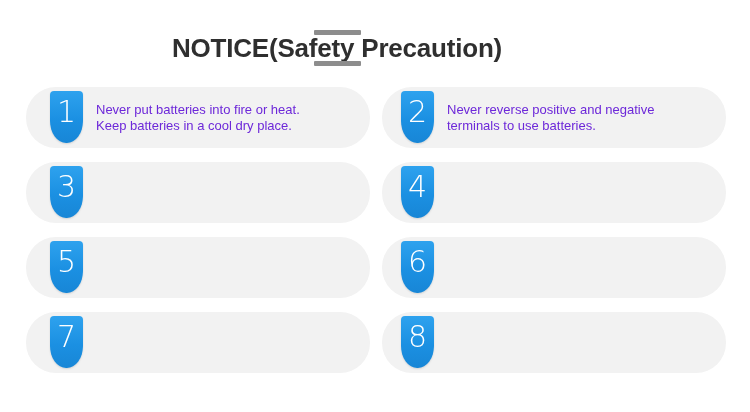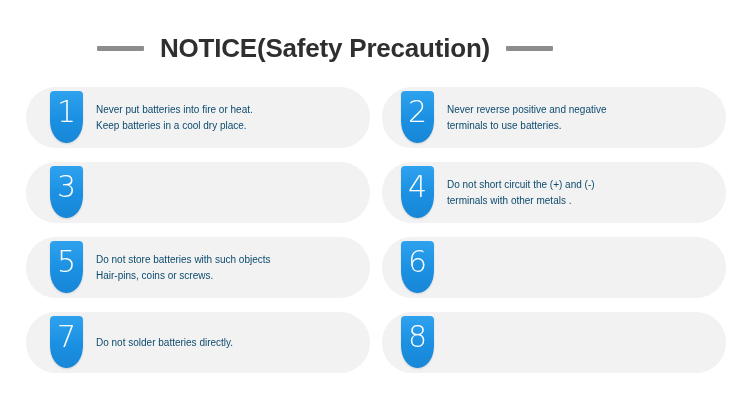--- a/index.html
+++ b/index.html
@@ -18,27 +18,28 @@
     position: relative;
     width: 750px;
     height: 412px;
     background: #ffffff;
     box-sizing: border-box;
   }
 
   
   .title-row {
     position: absolute;
-    left: 4px;
+    left: 16px;
     top: 26px;
     width: 642px;
     height: 44px;
     display: flex;
     align-items: center;
     justify-content: center;
+    flex-direction: column;
   }
   .title-rule {
     width: 47px;
     height: 5px;
     background: #8d8d8d;
     border-radius: 1px;
     flex: 0 0 auto;
   }
   .title-text {
     font-size: 26px;
@@ -94,23 +95,23 @@
     color: #ffffff;
     line-height: 40px;
     padding-top: 1px;
     user-select: none;
   }
 
   .card-text {
     flex: 1 1 auto;
     margin-left: 13px;
     margin-right: 10px;
-    font-size: 10px;
+    font-size: 13px;
     line-height: 15.5px;
-    color: #0c4a6e;
+    color: #6d28d9;
     white-space: pre-line;
   }
 
   
   .col-right .badge { margin-left: 19px; }
   .col-right .card-text { }
 </style>
 </head>
 <body>
 
@@ -143,43 +144,38 @@
     <div class="card col-left">
       <div class="badge">
         <span class="badge-num">3</span>
       </div>
     </div>
 
     <div class="card col-right">
       <div class="badge">
         <span class="badge-num">4</span>
       </div>
-      <div class="card-text">Do not short circuit the (+) and (-)
-terminals with other metals .</div>
     </div>
 
     <div class="card col-left">
       <div class="badge">
         <span class="badge-num">5</span>
       </div>
-      <div class="card-text">Do not store batteries with such objects
-Hair-pins, coins or screws.</div>
     </div>
 
     <div class="card col-right">
       <div class="badge">
         <span class="badge-num">6</span>
       </div>
     </div>
 
     <div class="card col-left">
       <div class="badge">
         <span class="badge-num">7</span>
       </div>
-      <div class="card-text">Do not solder batteries directly.</div>
     </div>
 
     <div class="card col-right">
       <div class="badge">
         <span class="badge-num">8</span>
       </div>
     </div>
 
   </div>
 </div>

